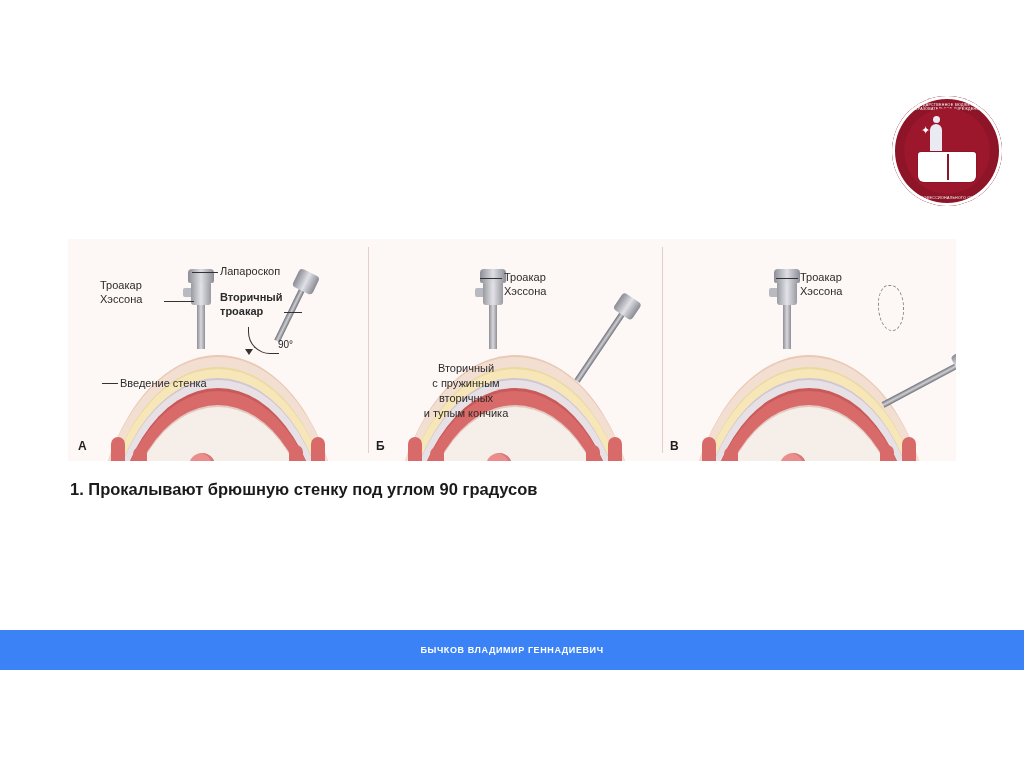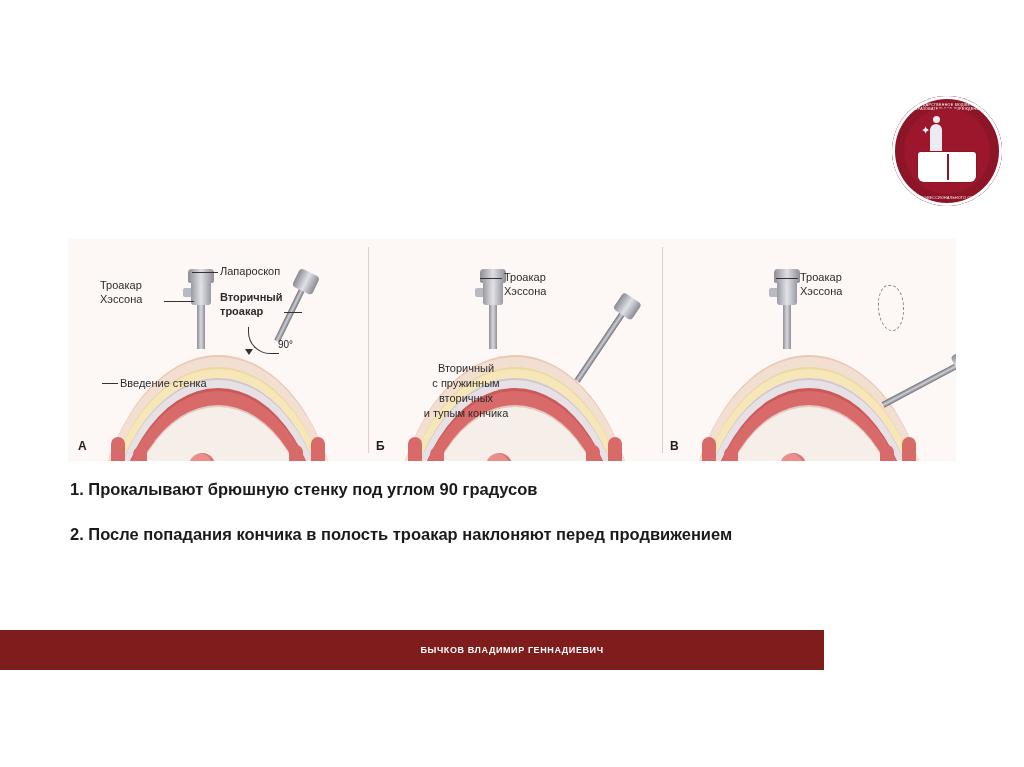--- a/index.html
+++ b/index.html
@@ -327,23 +327,23 @@
     color: #1a1a1a;
     margin-bottom: 23px;
     line-height: 1.35;
   }
 
   
   .footer-bar {
     position: absolute;
     left: 0;
     bottom: 97px;
-    width: 824px;
+    width: 1024px;
     height: 40px;
-    background: #7f1d1d;
+    background: #3b82f6;
   }
   .footer-text {
     position: absolute;
     left: 0;
     width: 1024px;
     text-align: center;
     line-height: 40px;
     color: #ffffff;
     font-size: 9px;
     font-weight: bold;
@@ -496,20 +496,19 @@
       <div class="fig-label" style="left:138px; top:32px;">Троакар</div>
       <div class="fig-label" style="left:138px; top:46px;">Хэссона</div>
       <div class="leader" style="left:114px; top:39px; width:22px;"></div>
 
       <div class="fig-letter" style="left:8px;">В</div>
     </div>
   </div>
 
   <div class="bullets">
     <div class="bullet">1. Прокалывают брюшную стенку под углом 90 градусов</div>
-    <div class="bullet">2. После попадания кончика в полость троакар наклоняют перед продвижением</div>
   </div>
 
   <div class="footer-bar">
     <div class="footer-text">БЫЧКОВ ВЛАДИМИР ГЕННАДИЕВИЧ</div>
   </div>
 
 </div>
 
 </body></html>

